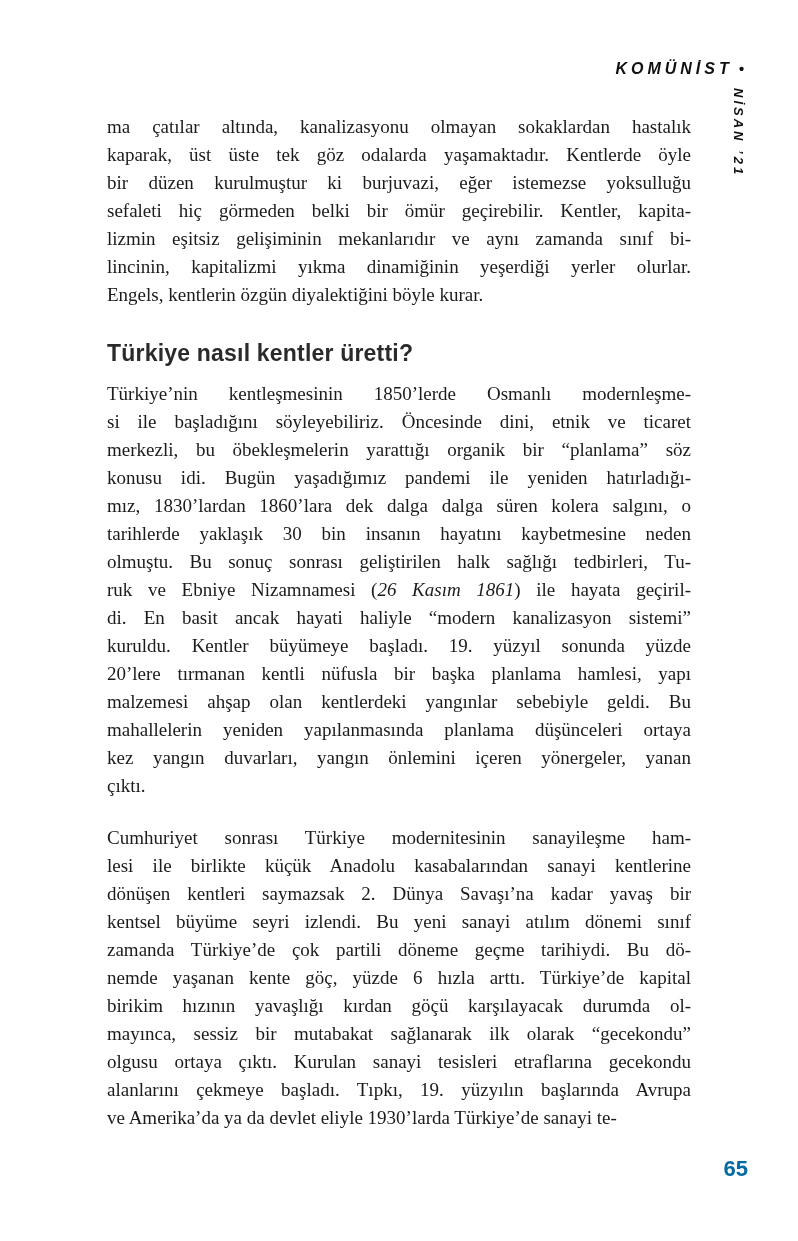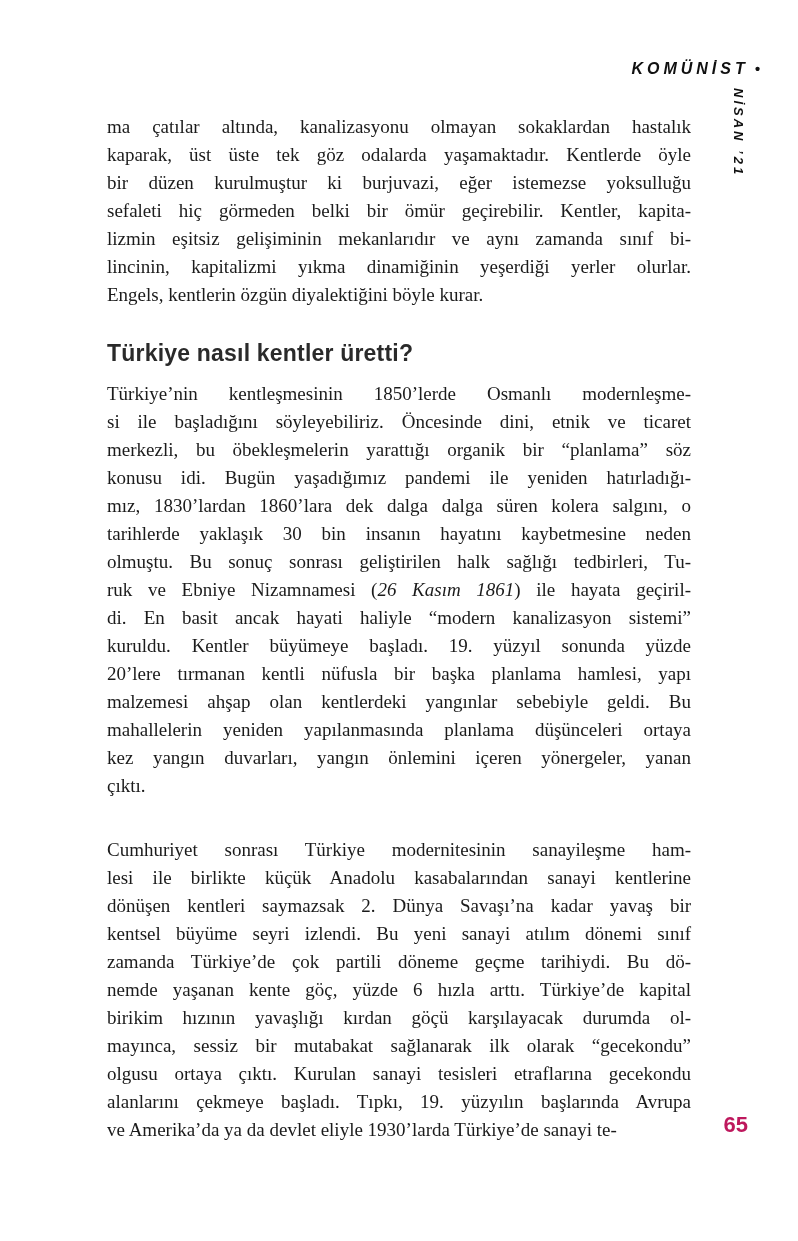--- a/index.html
+++ b/index.html
@@ -13,21 +13,21 @@
     height: 1241px;
     background: #ffffff;
     overflow: hidden;
     font-family: "Liberation Serif", serif;
   }
 
   
   .running-header {
     position: absolute;
     top: 60px;
-    right: 38px;
+    right: 54px;
     text-align: right;
     font-family: "Liberation Sans", sans-serif;
     font-style: italic;
     font-weight: 700;
     font-size: 16px;
     letter-spacing: 4px;
     color: #101010;
     white-space: nowrap;
   }
   .running-header .bullet {
@@ -76,31 +76,31 @@
 
   .section-heading {
     font-family: "Liberation Sans", sans-serif;
     font-weight: 700;
     font-size: 23px;
     line-height: 32px;
     color: #2a2a2a;
     margin: 28px 0 11px 0;
     letter-spacing: 0.2px;
   }
-  .para + .para { margin-top: 36px; }
+  .para + .para { margin-top: 24px; }
 
   
   .page-number {
     position: absolute;
-    top: 1112px;
+    top: 1156px;
     right: 50px;
     font-family: "Liberation Sans", sans-serif;
     font-weight: 700;
     font-size: 22px;
-    color: #be185d;
+    color: #0369a1;
   }
 </style>
 </head>
 <body>
 
 <div class="page">
 
   <div class="running-header">
     <span>KOMÜNİST</span><span class="bullet">•</span>
   </div>

